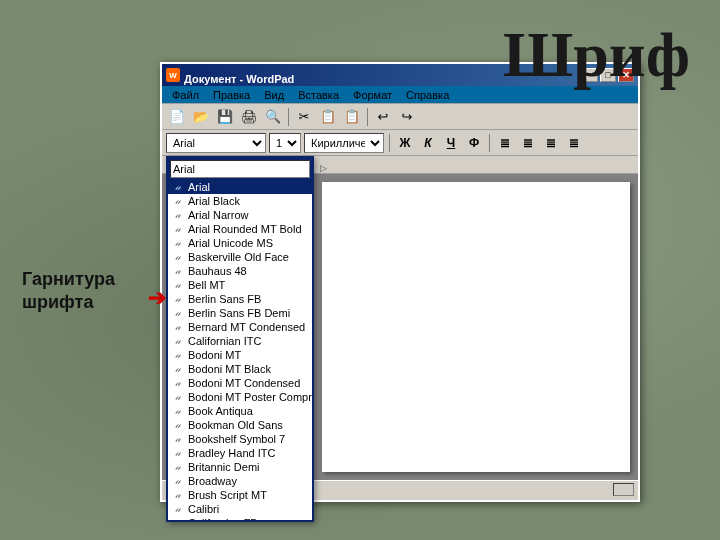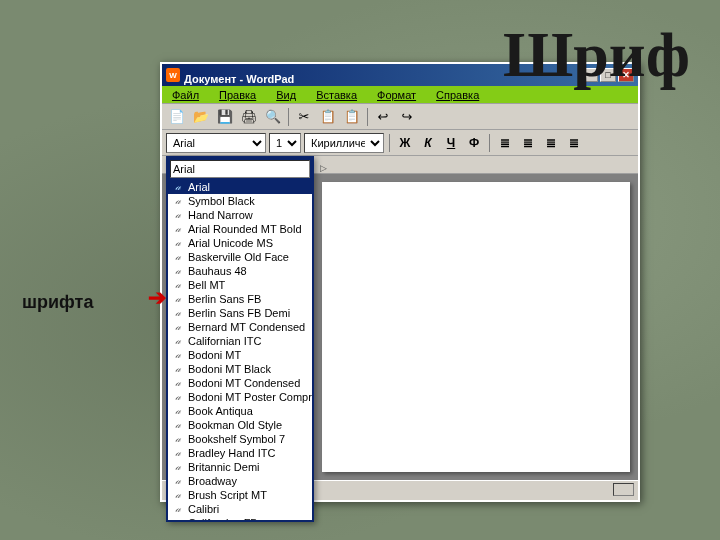--- a/index.html
+++ b/index.html
@@ -119,28 +119,27 @@
       justify-content: center;
       font-size: 9px;
       cursor: pointer;
       color: #000;
     }
 
     .tb-btn.close { background: #c0392b; color: white; }
 
     
     .menu-bar {
-      background: #84cc16;
+      background: #0369a1;
       height: 18px;
       display: flex;
       align-items: center;
       padding: 0 4px;
-      gap: 8px;
+      gap: 2px;
       border-bottom: 1px solid #a0a0a0;
-      text-decoration: underline;
     }
 
     .menu-item {
       padding: 1px 6px;
       font-size: 11px;
       cursor: pointer;
       color: #000;
     }
 
     
@@ -369,21 +368,21 @@
       font-size: 10px;
     }
 
   </style>
 </head>
 <body>
 
 <div class="big-title">Шриф</div>
 
 <div class="garnit-label">
-  <br>
+  <span>Гарнитура</span><br>
   <span>шрифта</span>
 </div>
 
 <div class="arrow">➔</div>
 
 <div class="window">
 
   <div class="title-bar">
     <div class="title-bar-icon">W</div>
     <span class="title-bar-text">Документ - WordPad</span>
@@ -465,25 +464,25 @@
         <input class="font-input" type="text" value="Arial" style="">
       </div>
       <div class="font-list">
 
       <div class="font-list-item">
             <span class="font-icon">𝒶</span>
             <span>Arial</span>
           </div>
           <div class="font-list-item">
             <span class="font-icon">𝒶</span>
-            <span>Symbol Black</span>
-          </div>
-          <div class="font-list-item">
-            <span class="font-icon">𝒶</span>
-            <span>Hand Narrow</span>
+            <span>Arial Black</span>
+          </div>
+          <div class="font-list-item">
+            <span class="font-icon">𝒶</span>
+            <span>Arial Narrow</span>
           </div>
           <div class="font-list-item">
             <span class="font-icon">𝒶</span>
             <span>Arial Rounded MT Bold</span>
           </div>
           <div class="font-list-item">
             <span class="font-icon">𝒶</span>
             <span>Arial Unicode MS</span>
           </div>
           <div class="font-list-item">
@@ -529,21 +528,21 @@
           <div class="font-list-item">
             <span class="font-icon">𝒶</span>
             <span>Bodoni MT Poster Compr</span>
           </div>
           <div class="font-list-item">
             <span class="font-icon">𝒶</span>
             <span>Book Antiqua</span>
           </div>
           <div class="font-list-item">
             <span class="font-icon">𝒶</span>
-            <span>Bookman Old Style</span>
+            <span>Bookman Old Sans</span>
           </div>
           <div class="font-list-item">
             <span class="font-icon">𝒶</span>
             <span>Bookshelf Symbol 7</span>
           </div>
           <div class="font-list-item">
             <span class="font-icon">𝒶</span>
             <span>Bradley Hand ITC</span>
           </div>
           <div class="font-list-item">

